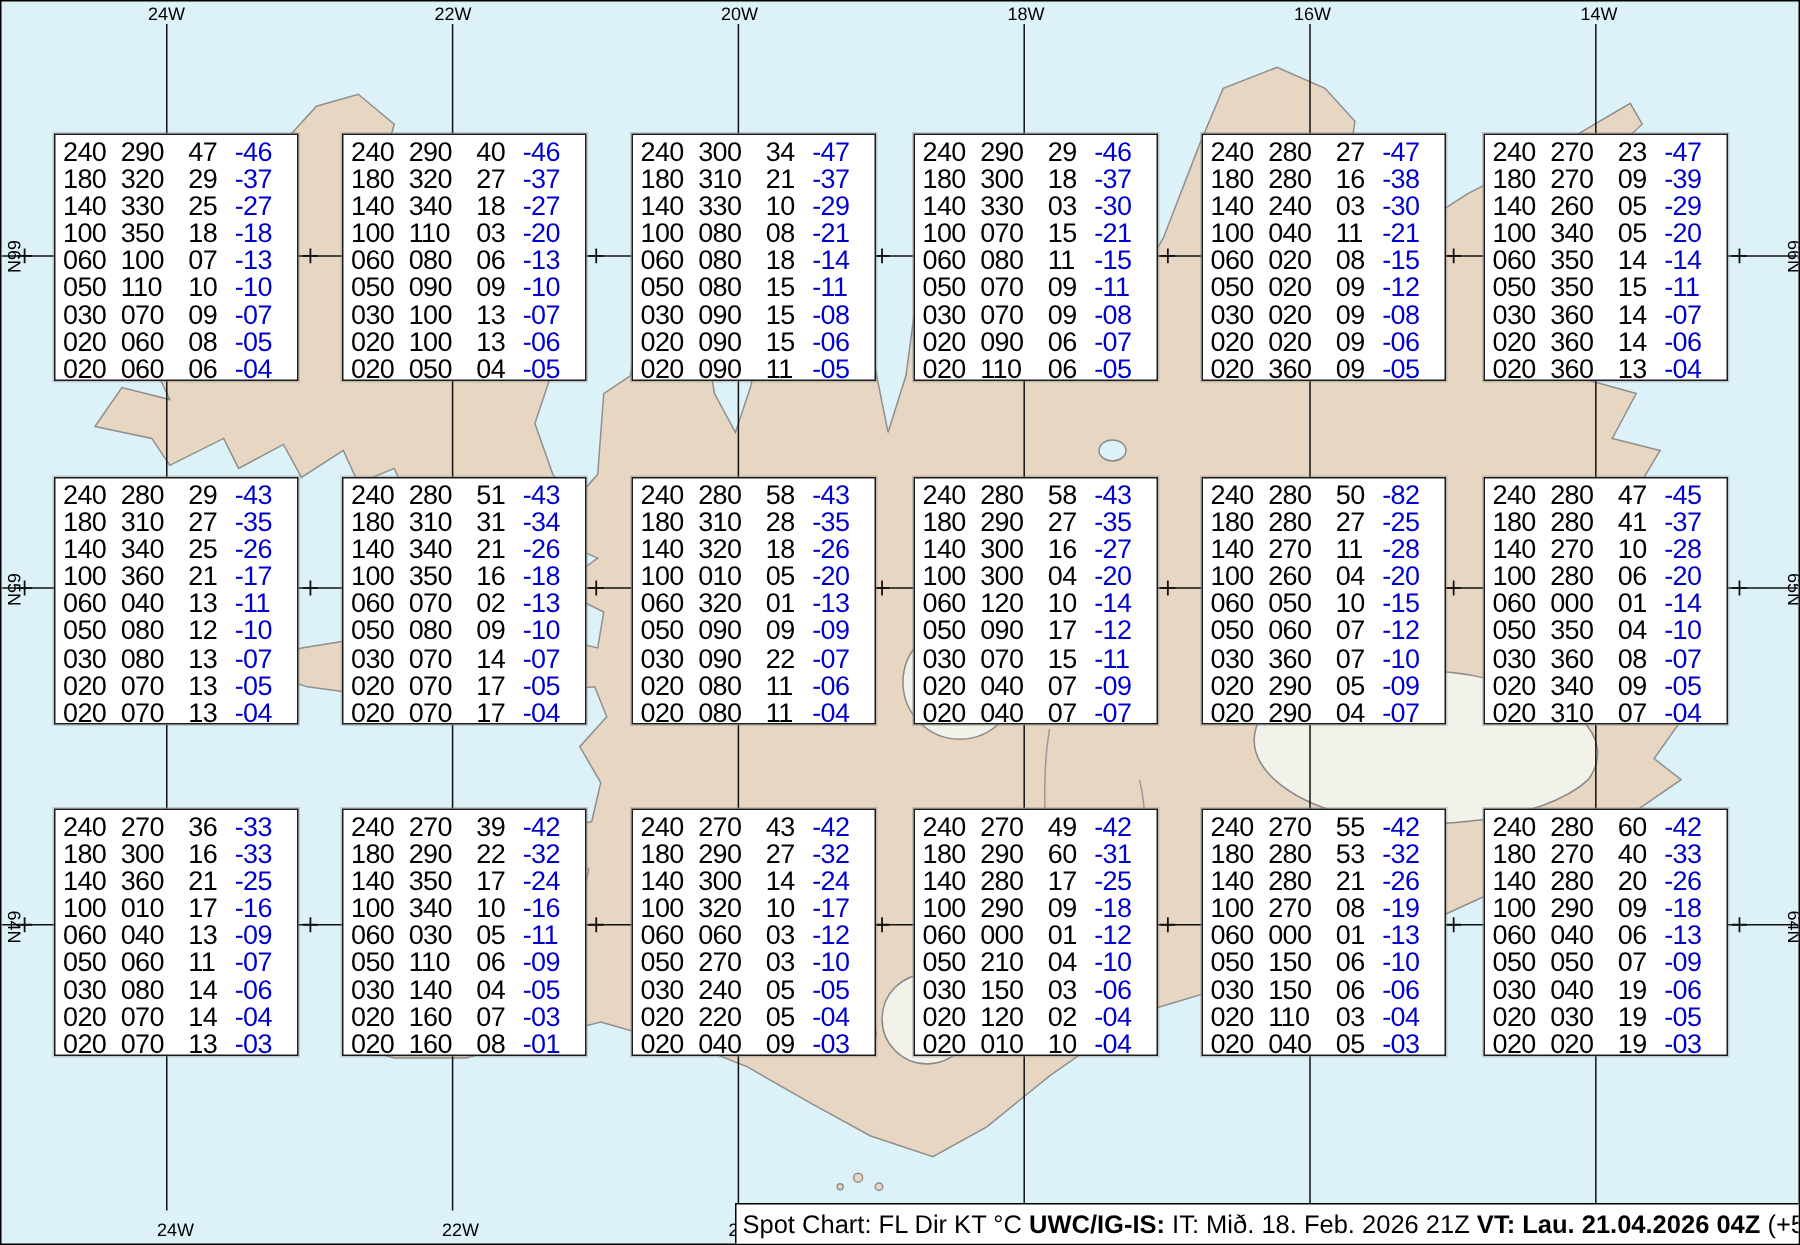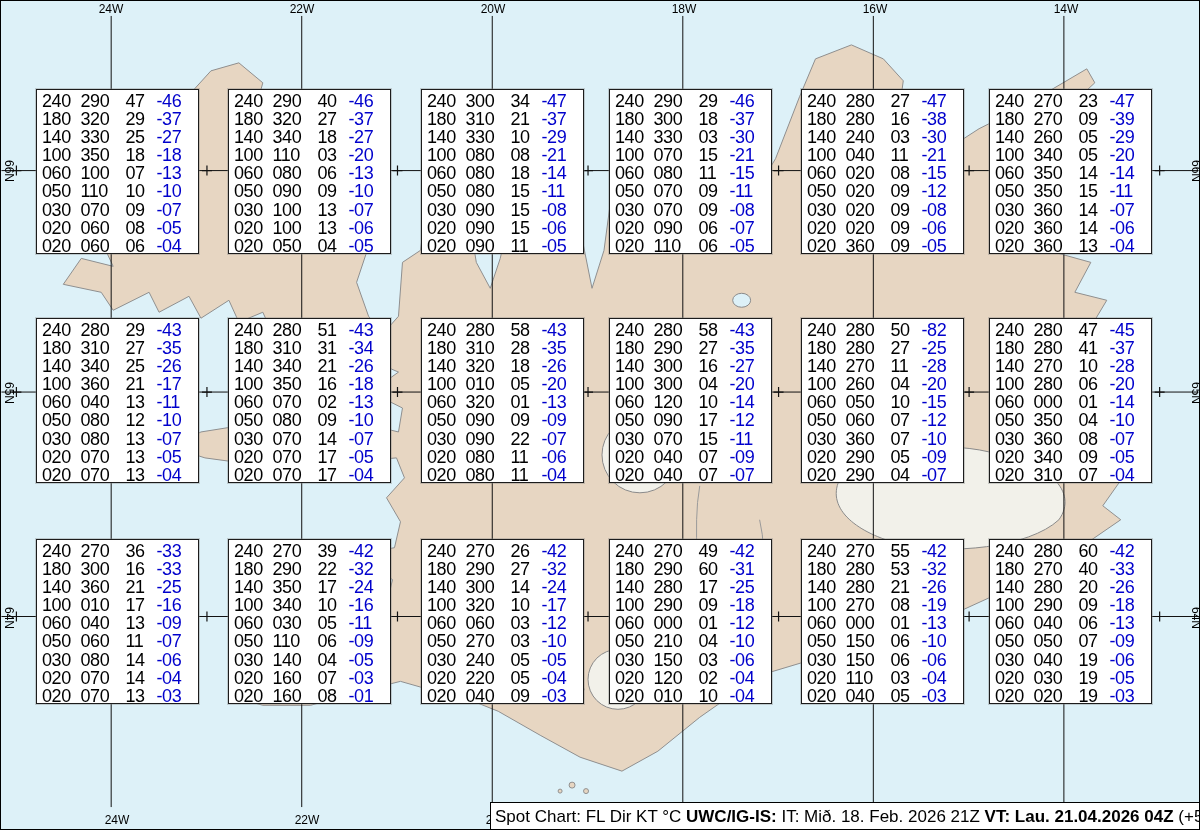--- a/index.html
+++ b/index.html
@@ -938,21 +938,21 @@
           <span class="c c0">020</span>
           <span class="c c1">160</span>
           <span class="c c2">08</span>
           <span class="c c3">-01</span>
         </div>
       </div>
       <div class="spot-box" style="left: 420px; top: 538px;">
         <div class="srow">
           <span class="c c0">240</span>
           <span class="c c1">270</span>
-          <span class="c c2">26</span>
+          <span class="c c2">43</span>
           <span class="c c3">-42</span>
         </div>
         <div class="srow">
           <span class="c c0">180</span>
           <span class="c c1">290</span>
           <span class="c c2">27</span>
           <span class="c c3">-32</span>
         </div>
         <div class="srow">
           <span class="c c0">140</span>

